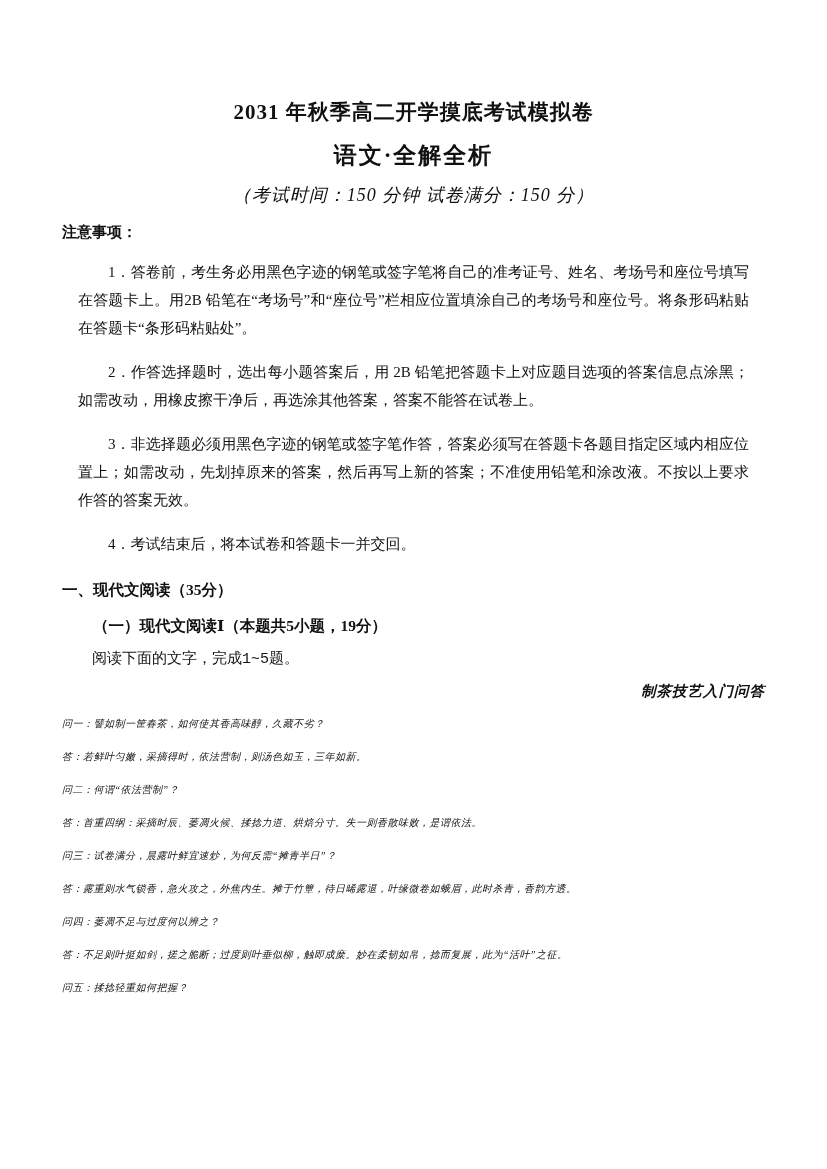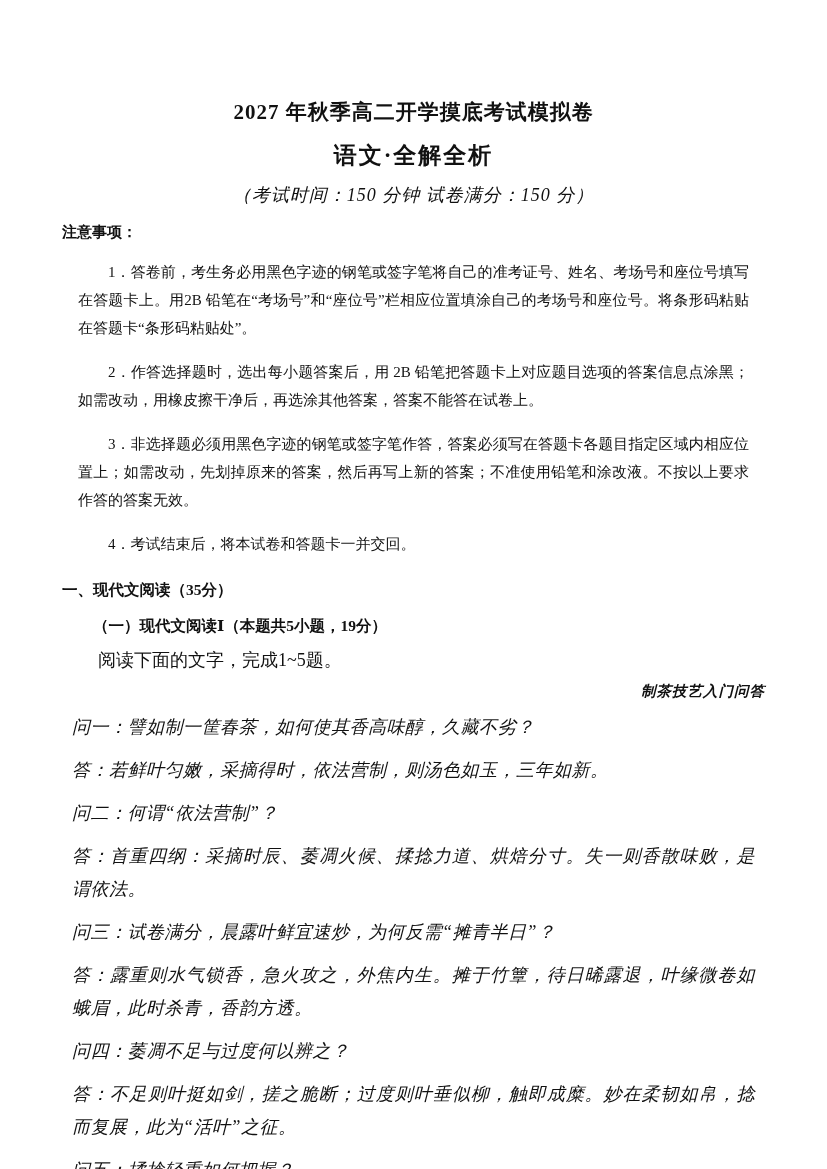--- a/index.html
+++ b/index.html
@@ -58,49 +58,50 @@
     line-height: 28px;
   }
   .subsection-heading {
     font-size: 15.5px;
     font-weight: bold;
     margin: 8px 0 0 0;
     line-height: 28px;
     text-indent: 2em;
   }
   .reading-intro {
-    font-size: 18px;
+    font-size: 15px;
     margin: 6px 0 0 0;
     line-height: 28px;
     text-indent: 2em;
+    font-family: Liberation Mono, monospace;
   }
   .passage-title {
     text-align: right;
     font-size: 14.5px;
     font-weight: bold;
     font-style: italic;
     margin: 8px 0 6px 0;
     letter-spacing: 1px;
   }
   .qa p {
-    font-size: 18px;
+    font-size: 10px;
     font-style: italic;
     line-height: 33px;
-    margin: 10px;
+    margin: 0;
     text-align: justify;
     letter-spacing: 0.5px;
     font-family: Liberation Serif, serif;
   }
 </style>
 </head>
 <body>
 
 <div class="page">
 
-  <h1 class="doc-title">2027 年秋季高二开学摸底考试模拟卷</h1>
+  <h1 class="doc-title">2031 年秋季高二开学摸底考试模拟卷</h1>
   <h2 class="doc-subtitle">语文·全解全析</h2>
   <p class="exam-info">（考试时间：150 分钟  试卷满分：150 分）</p>
 
   <div>
     <p class="notice-heading">注意事项：</p>
     <p class="notice-item">1．答卷前，考生务必用黑色字迹的钢笔或签字笔将自己的准考证号、姓名、考场号和座位号填写在答题卡上。用2B 铅笔在“考场号”和“座位号”栏相应位置填涂自己的考场号和座位号。将条形码粘贴在答题卡“条形码粘贴处”。</p>
     <p class="notice-item">2．作答选择题时，选出每小题答案后，用 2B 铅笔把答题卡上对应题目选项的答案信息点涂黑；如需改动，用橡皮擦干净后，再选涂其他答案，答案不能答在试卷上。</p>
     <p class="notice-item">3．非选择题必须用黑色字迹的钢笔或签字笔作答，答案必须写在答题卡各题目指定区域内相应位置上；如需改动，先划掉原来的答案，然后再写上新的答案；不准使用铅笔和涂改液。不按以上要求作答的答案无效。</p>
     <p class="notice-item">4．考试结束后，将本试卷和答题卡一并交回。</p>
   </div>

